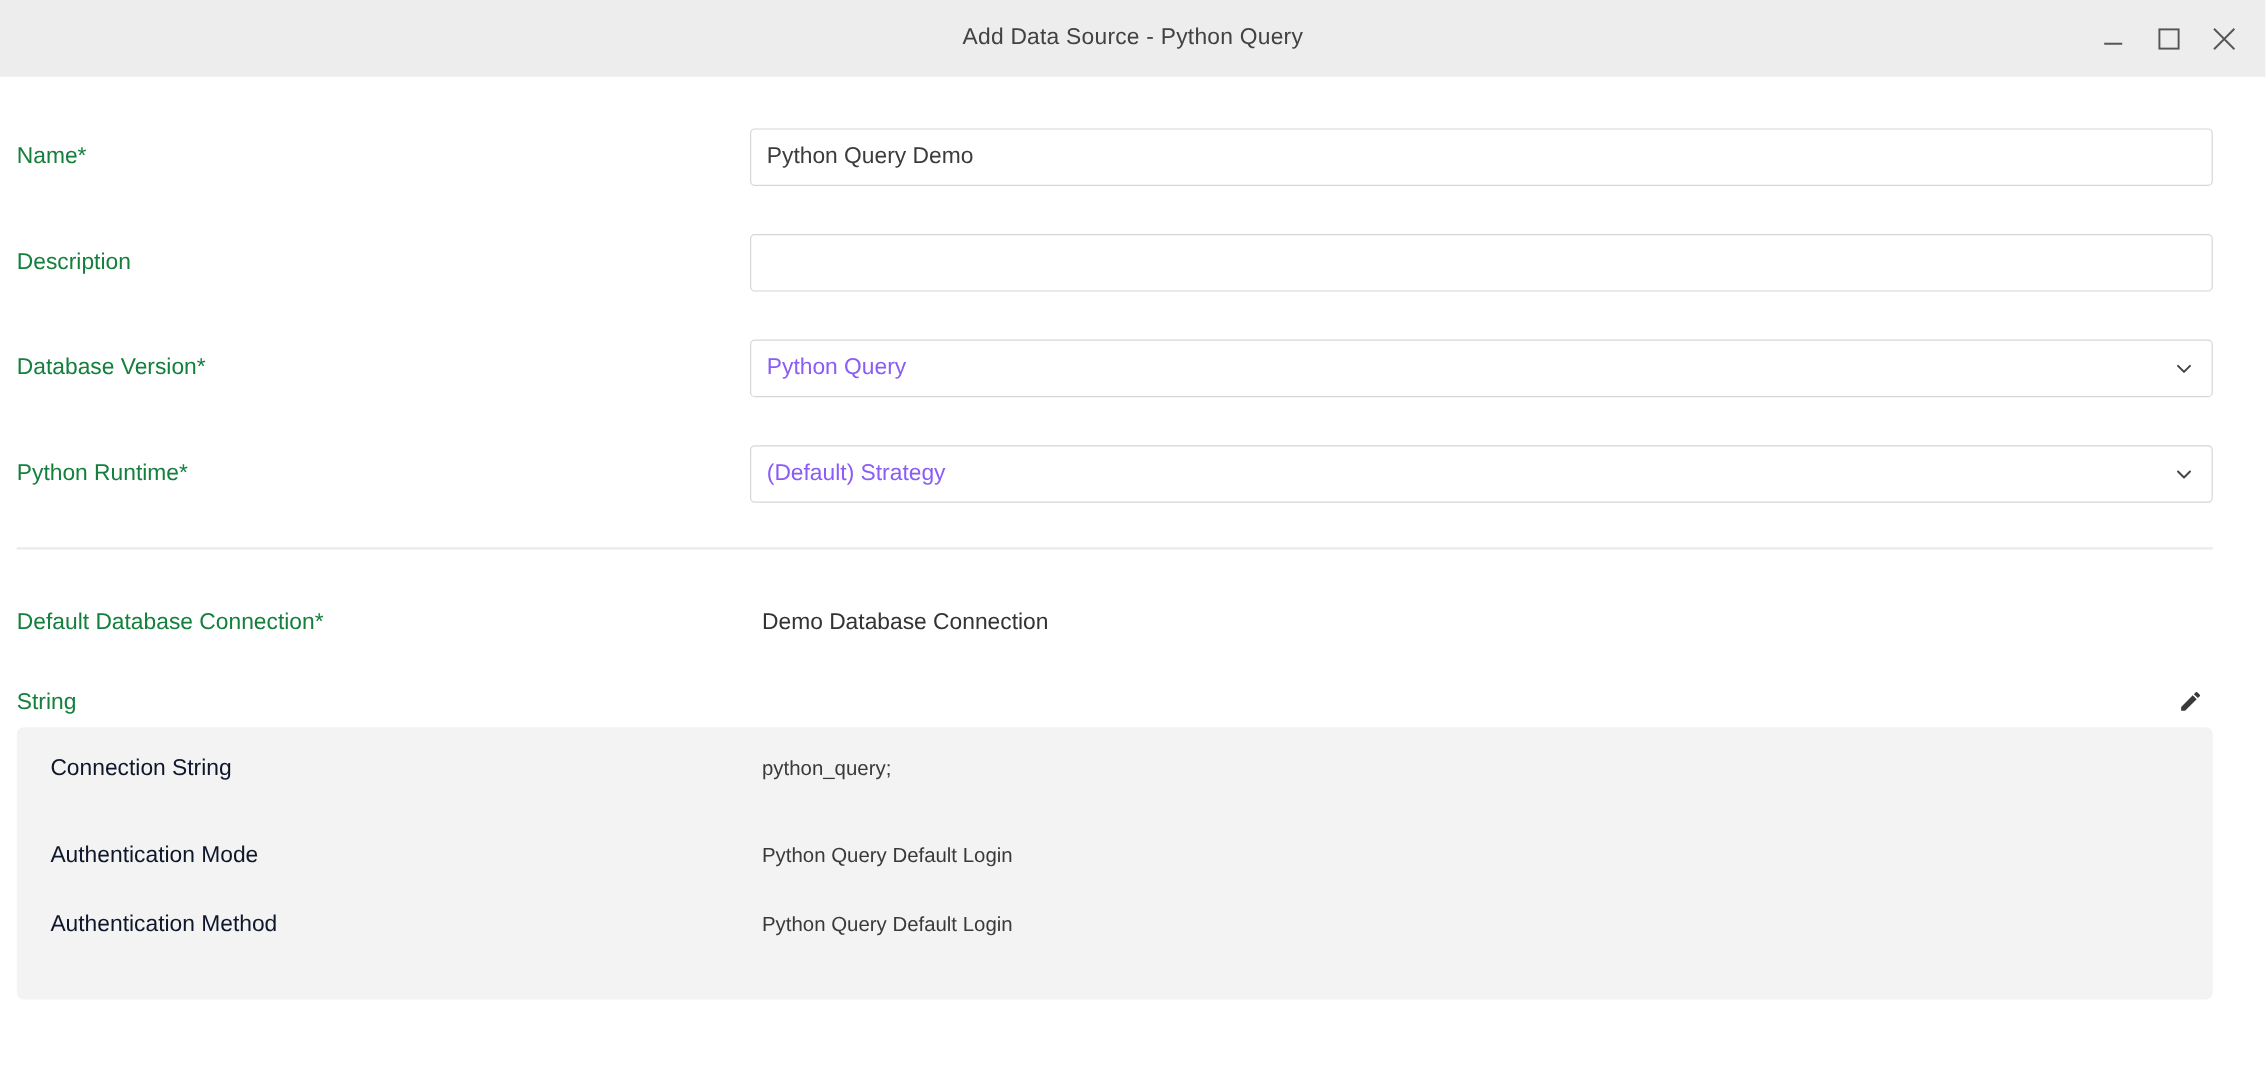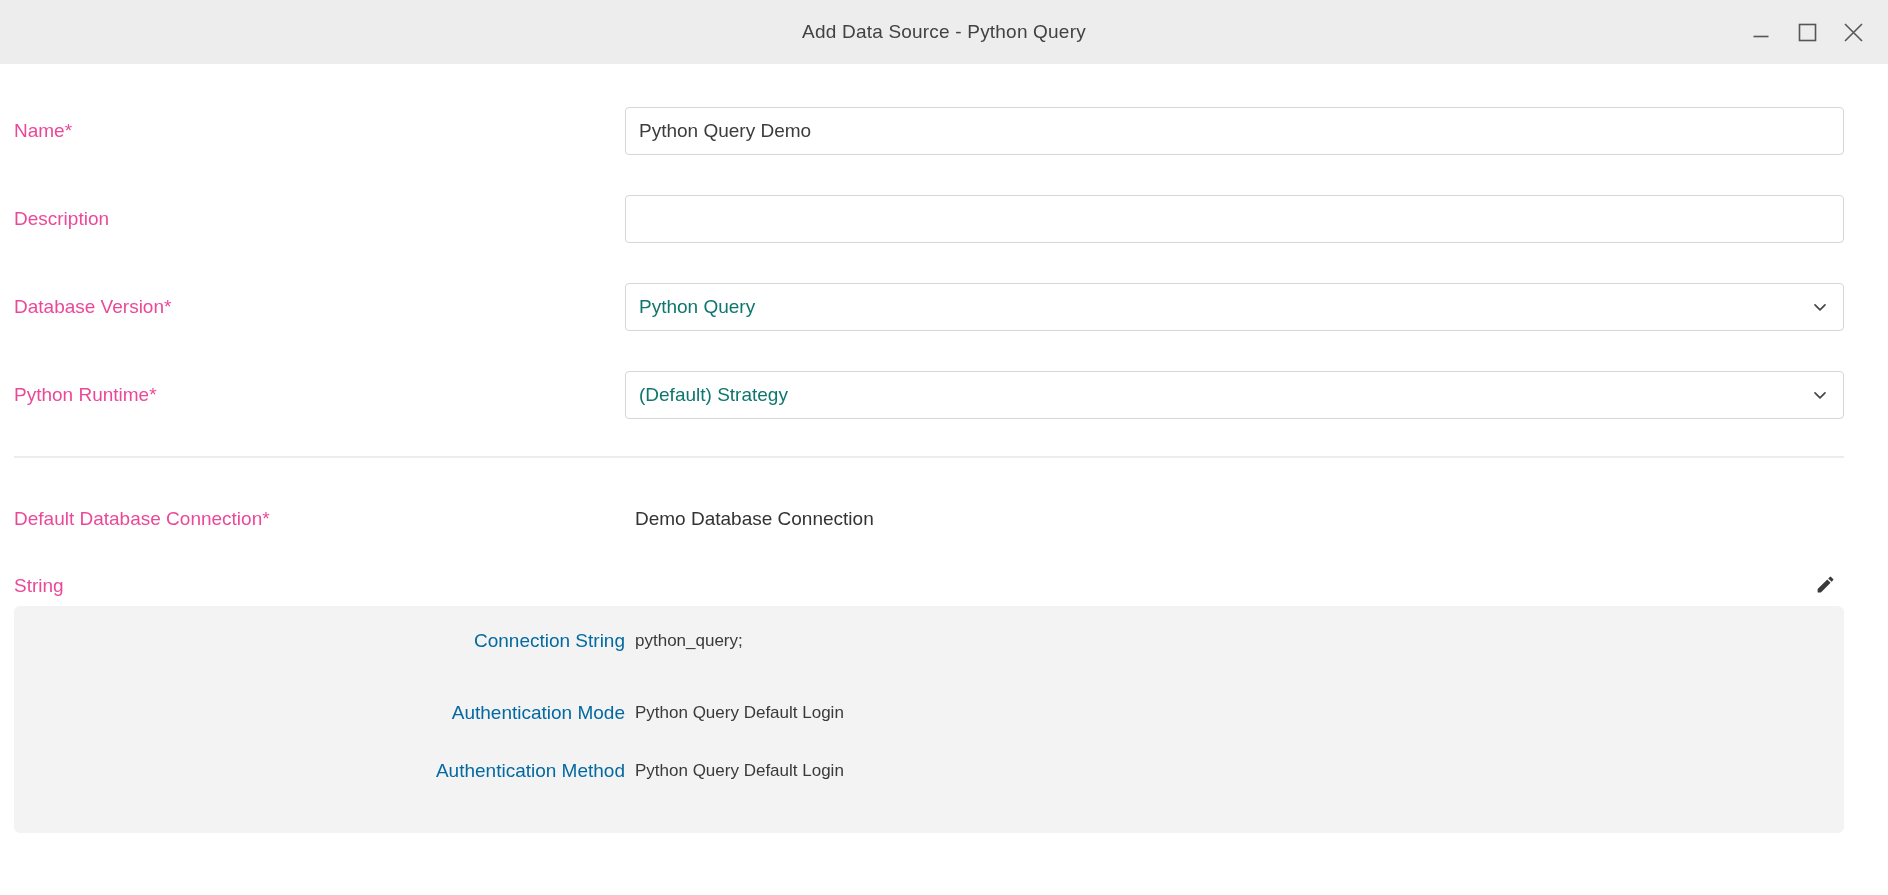--- a/index.html
+++ b/index.html
@@ -34,37 +34,37 @@
   .ctrl svg { display: block; }
 
   
   .content { padding: 0 44px 0 14px; }
 
   .form-row { display: flex; align-items: center; margin-top: 40px; height: 48px; }
   .form-row.first { margin-top: 43px; }
 
   .field-label {
     width: 611px; flex-shrink: 0;
-    font-size: 19px; color: #ec4899;
+    font-size: 19px; color: #15803d;
   }
 
   .text-input {
     flex: 1; height: 48px; box-sizing: border-box;
     border: 1px solid #d6d6d6; border-radius: 4px;
     background: #ffffff;
     font-family: inherit; font-size: 19px; color: #3c3c3c;
     padding: 0 13px; outline: none;
   }
 
   .select {
     flex: 1; height: 48px; box-sizing: border-box;
     border: 1px solid #d6d6d6; border-radius: 4px;
     background: #ffffff;
     display: flex; align-items: center;
-    font-size: 19px; color: #0f766e;
+    font-size: 19px; color: #8b5cf6;
     padding: 0 44px 0 13px; position: relative; cursor: pointer;
   }
   .chevron {
     position: absolute; right: 13px; top: 50%; transform: translateY(-50%);
     width: 20px; height: 20px;
   }
 
   .divider { height: 2px; background: #ececec; margin-top: 37px; }
 
   .static-row { display: flex; align-items: center; margin-top: 48px; height: 26px; }
@@ -81,21 +81,21 @@
   }
 
   
   .panel {
     margin-top: 6px; background: #f3f3f3; border-radius: 6px;
     padding: 22px 0 49px 0;
   }
   .panel-row { display: flex; align-items: center; height: 26px; margin-top: 32px; }
   .panel-row:first-child { margin-top: 0; }
   .panel-row:nth-child(2) { margin-top: 46px; }
-  .panel .field-label { width: 583px; padding-left: 28px; color: #0369a1; text-align: right; }
+  .panel .field-label { width: 583px; padding-left: 28px; color: #0f172a; }
   .panel-value { font-size: 17px; color: #3a3a3a; padding-left: 10px; }
 </style>
 </head>
 <body>
 
 <div class="window">
 
   <div class="titlebar">
     <div class="title">Add Data Source - Python Query</div>
     <div class="controls">

